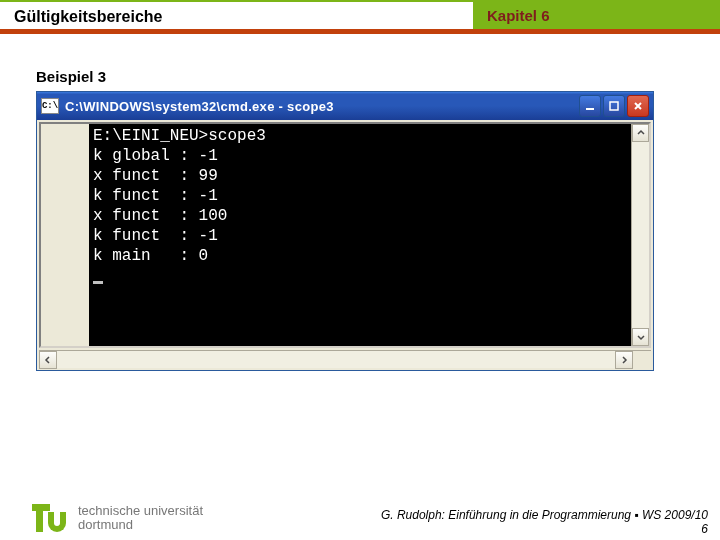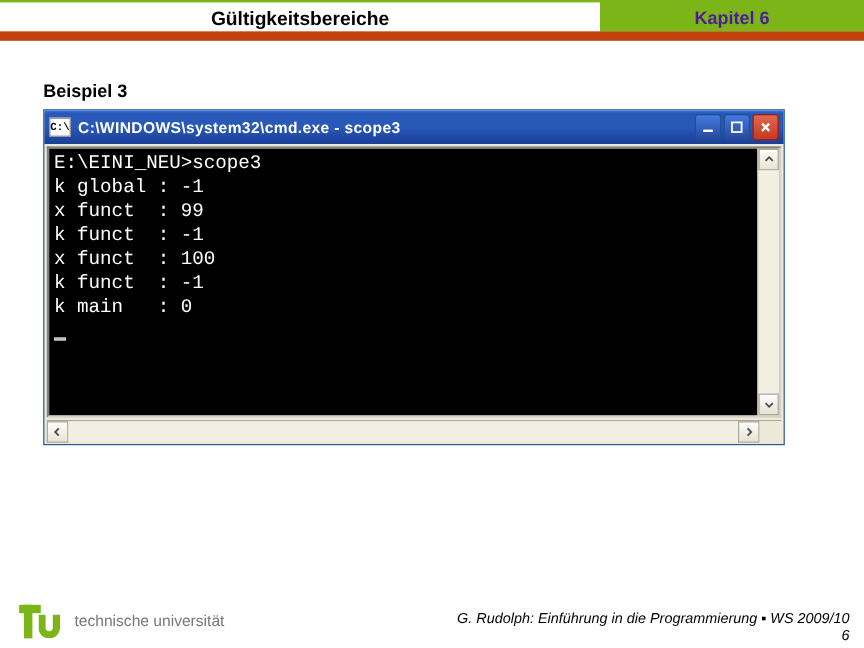--- a/index.html
+++ b/index.html
@@ -7,36 +7,35 @@
       width: 720px;
       height: 540px;
       background: #fff;
       font-family: Arial, sans-serif;
       position: relative;
       overflow: hidden;
     }
     .header-bar {
       display: flex;
       height: 34px;
-      border-bottom: 8px solid #c2410c;
-      text-align: center;
+      border-bottom: 5px solid #c2410c;
     }
     .header-left {
       flex: 1;
       background: #fff;
       color: #000;
       font-weight: bold;
       font-size: 16px;
       padding: 6px 14px;
       border-top: 2px solid #7cb518;
     }
     .header-right {
-      width: 220px;
+      width: 247px;
       background: #7cb518;
-      color: #4c1d95;
+      color: #7f1d1d;
       font-weight: bold;
       font-size: 15px;
       padding: 7px 14px;
     }
     .content {
       padding: 34px 36px 8px 36px;
     }
     .example-label {
       font-weight: bold;
       font-size: 15px;
@@ -95,20 +94,21 @@
       background: linear-gradient(to bottom, #e06850, #c83820);
       border-color: #a02010;
     }
     .tb-button svg { width: 12px; height: 12px; }
     .console-wrap {
       display: flex;
       border: 2px solid #d4d0c8;
       border-top-color: #808080;
       border-left-color: #808080;
       margin: 2px;
+      padding-left: 48px;
     }
     .console-body {
       flex: 1;
       background: #000;
       color: #fff;
       font-family: 'Lucida Console', 'Courier New', monospace;
       font-size: 16px;
       line-height: 20px;
       padding: 2px 4px;
       height: 222px;
@@ -153,21 +153,21 @@
       background: #ece9d8;
     }
     .footer {
       position: absolute;
       bottom: 0;
       left: 0;
       right: 0;
       height: 66px;
       display: flex;
       align-items: flex-end;
-      padding: 0 12px 4px 16px;
+      padding: 0 12px 4px 32px;
     }
     .tu-logo {
       display: flex;
       align-items: center;
       gap: 10px;
       flex: 1;
     }
     .tu-mark {
       width: 36px;
       height: 36px;
@@ -289,19 +289,20 @@
 
 <div class="footer">
   <div class="tu-logo">
     <div class="tu-mark">
       <div class="bar-h"></div>
       <div class="bar-v"></div>
       <div class="u-shape"></div>
     </div>
     <div class="tu-text">
       <div>technische universität</div>
+      <div>dortmund</div>
     </div>
   </div>
   <div class="footer-right">
     <div>G. Rudolph: Einführung in die Programmierung ▪ WS 2009/10</div>
     <div>6</div>
   </div>
 </div>
 
 </body></html>

